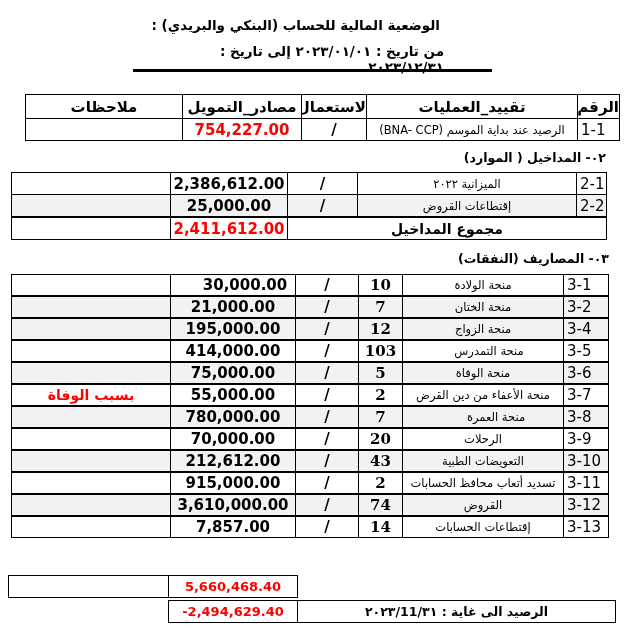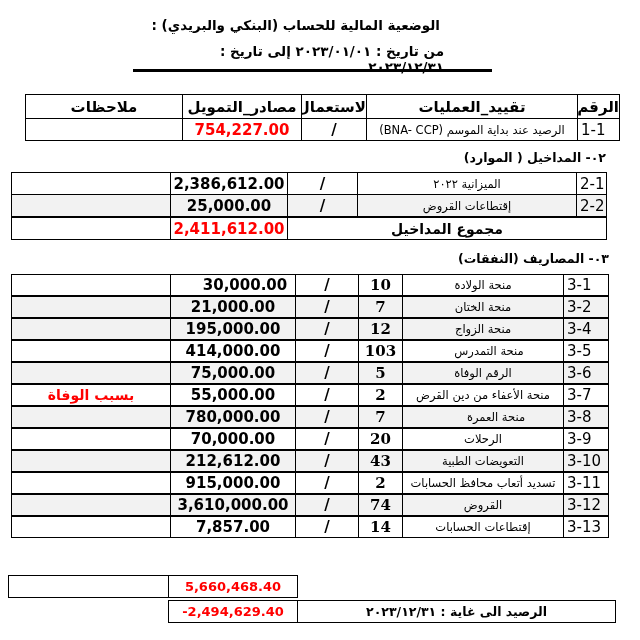--- a/index.html
+++ b/index.html
@@ -130,21 +130,21 @@
         <td class="slash" style="border-top: 2.5px solid rgb(0, 0, 0); height: 20px;">/</td>
         <td class="cnt" style="border-top: 2.5px solid rgb(0, 0, 0); height: 20px;">103</td>
         <td class="desc" style="border-top: 2.5px solid rgb(0, 0, 0); height: 20px; padding-left: 12px;">منحة التمدرس</td>
         <td class="idx" style="border-top: 2.5px solid rgb(0, 0, 0); height: 20px;">3-5</td>
       </tr>
       <tr class="gray">
         <td class="note" style="border-top: 2.5px solid rgb(0, 0, 0); height: 20px;"></td>
         <td class="num" style="border-top: 2.5px solid rgb(0, 0, 0); height: 20px;">75,000.00</td>
         <td class="slash" style="border-top: 2.5px solid rgb(0, 0, 0); height: 20px;">/</td>
         <td class="cnt" style="border-top: 2.5px solid rgb(0, 0, 0); height: 20px;">5</td>
-        <td class="desc" style="border-top: 2.5px solid rgb(0, 0, 0); height: 20px;">الرقم الوفاة</td>
+        <td class="desc" style="border-top: 2.5px solid rgb(0, 0, 0); height: 20px;">منحة الوفاة</td>
         <td class="idx" style="border-top: 2.5px solid rgb(0, 0, 0); height: 20px;">3-6</td>
       </tr>
       <tr>
         <td class="note" style="border-top: 2.5px solid rgb(0, 0, 0); height: 20px;">بسبب الوفاة</td>
         <td class="num" style="border-top: 2.5px solid rgb(0, 0, 0); height: 20px;">55,000.00</td>
         <td class="slash" style="border-top: 2.5px solid rgb(0, 0, 0); height: 20px;">/</td>
         <td class="cnt" style="border-top: 2.5px solid rgb(0, 0, 0); height: 20px;">2</td>
         <td class="desc" style="border-top: 2.5px solid rgb(0, 0, 0); height: 20px;">منحة الأعفاء من دين القرض</td>
         <td class="idx" style="border-top: 2.5px solid rgb(0, 0, 0); height: 20px;">3-7</td>
       </tr>
@@ -213,16 +213,16 @@
   </table>
 
 <table style="left:168px; top:600px; width:447px;">
   <colgroup>
       <col style="width:129px">
       <col style="width:318px">
     </colgroup>
   <tbody>
       <tr>
     <td class="num red" style="font-size:13px; height:21px;">-2,494,629.40</td>
-    <td class="sumlabel" style="font-size:12.5px;">الرصيد الى غاية : ٢٠٢٣/١٢/٣١</td>
+    <td class="sumlabel" style="font-size:12.5px;">الرصيد الى غاية : ٢٠٢٣/11/٣١</td>
   </tr>
 </tbody>
   </table>
 
 </body></html>

